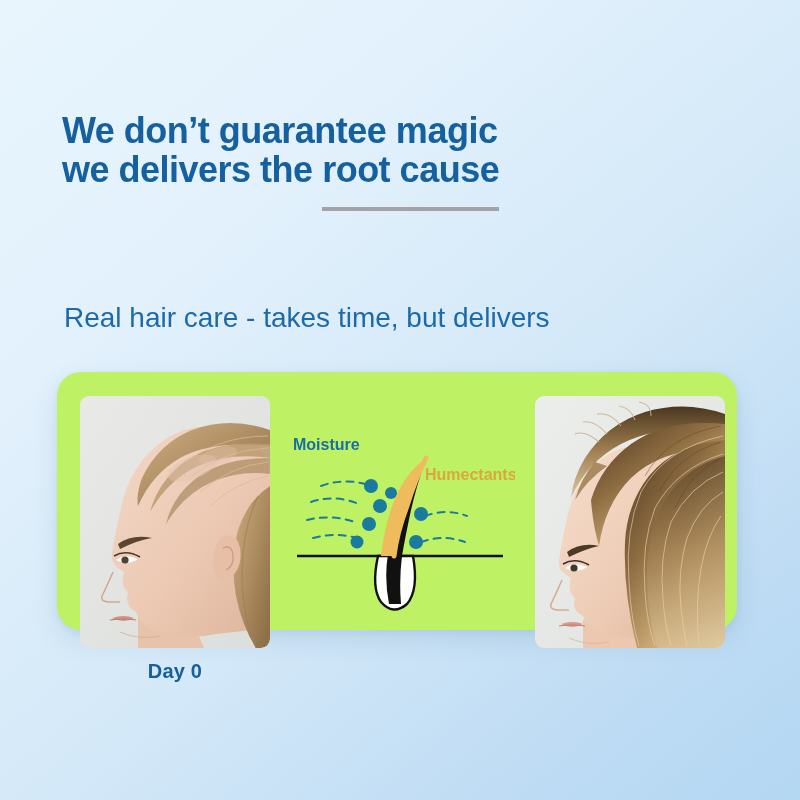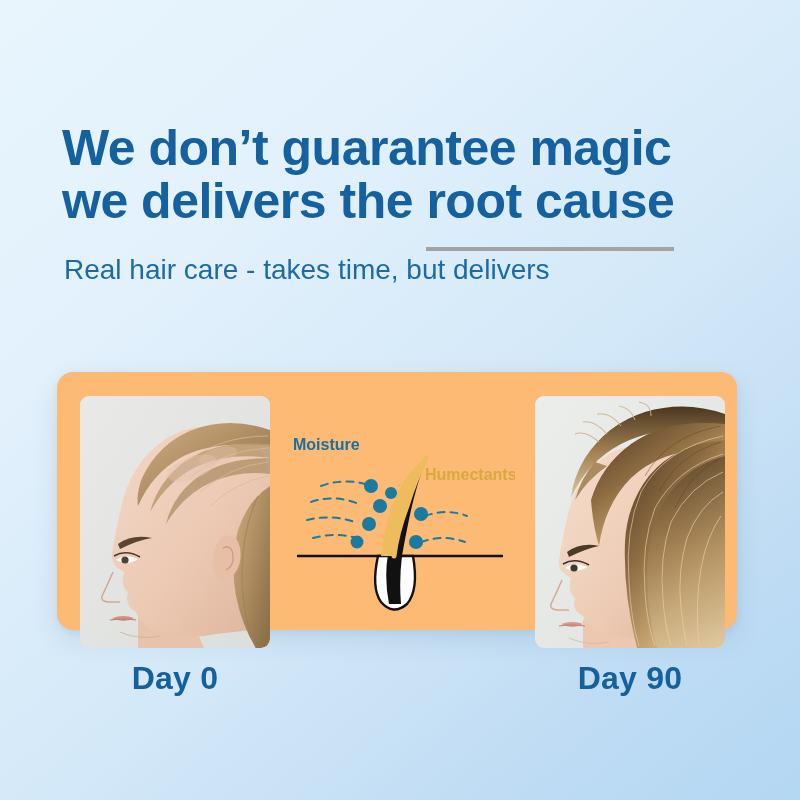--- a/index.html
+++ b/index.html
@@ -22,21 +22,21 @@
   }
 
   
   .headline {
     position: absolute;
     left: 62px;
     top: 88px;
     width: 710px;
     color: #15609f;
     font-weight: 800;
-    font-size: 50px;
+    font-size: 36px;
     line-height: 1.07;
     letter-spacing: -0.5px;
     font-stretch: condensed;
   }
   .headline .line {
     display: block;
     white-space: nowrap;
   }
   .headline .accent {
     display: inline-block;
@@ -48,31 +48,31 @@
   .subhead {
     position: absolute;
     left: 64px;
     top: 222px;
     width: 620px;
     color: #1c6aa8;
     font-size: 28px;
     line-height: 1.42;
     font-weight: 400;
   }
-  .subhead .line { display: block; }
+  .subhead .line { display: block; margin-top: 48px; }
 
   
   .card {
     position: absolute;
     left: 57px;
     top: 372px;
     width: 680px;
     height: 258px;
-    background: #fdba74;
-    border-radius: 16px;
+    background: #bef264;
+    border-radius: 24px;
     box-shadow: 0 10px 26px rgba(40,90,140,0.13), 0 2px 6px rgba(40,90,140,0.07);
     box-sizing: border-box;
   }
 
   .card-inner {
     position: relative;
     width: 100%;
     height: 100%;
   }
 
@@ -88,21 +88,21 @@
   }
   .photo-left  { left: 23px; }
   .photo-right { right: 12px; }
 
   .photo-caption {
     position: absolute;
     top: 288px;
     width: 190px;
     text-align: center;
     color: #15609f;
-    font-size: 32px;
+    font-size: 20px;
     font-weight: 700;
     letter-spacing: 0.2px;
   }
   .cap-left  { left: 23px; }
   .cap-right { right: 12px; }
 
   
   .diagram {
     position: absolute;
     left: 228px;
@@ -318,18 +318,17 @@
             <path d="M27 184 Q20 200 16 208 Q14 213 22 214 L34 214" stroke="#d7ab92" stroke-width="1.6" fill="none"></path>
 
             <path d="M26 228 Q38 224 48 228 Q38 234 26 228 Z" fill="#d6988a"></path>
             <path d="M24 230 Q38 228 50 230" stroke="#bd8173" stroke-width="1.2" fill="none"></path>
             <path d="M34 242 Q52 250 74 246" stroke="#dcb29a" stroke-width="1.2" fill="none" opacity="0.7"></path>
           </g>
         </svg>
       </div>
 
       <div class="photo-caption cap-left">Day 0</div>
-      <div class="photo-caption cap-right">Day 90</div>
 
     </div>
   </div>
 
 </div>
 
 </body></html>

